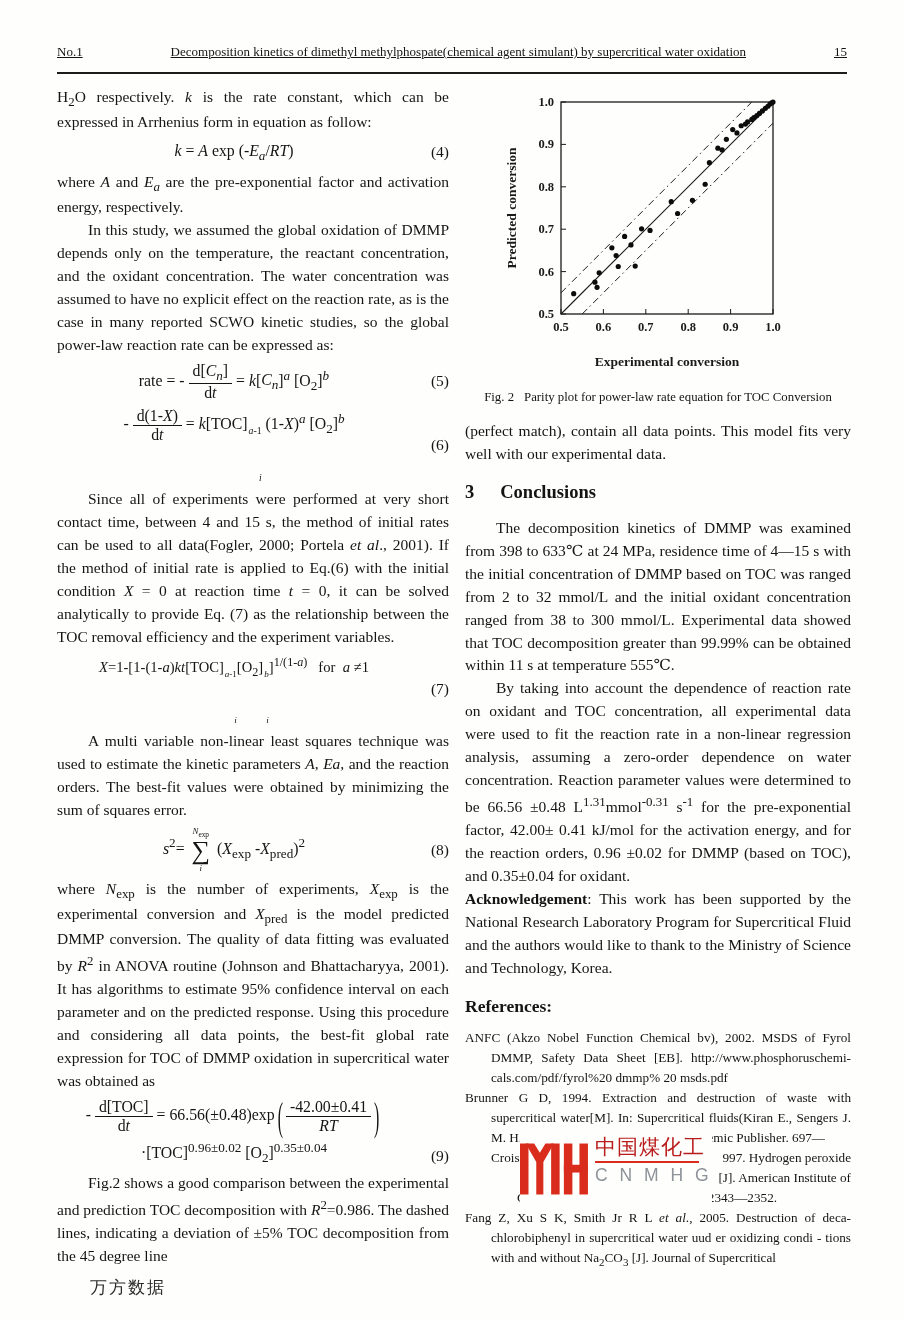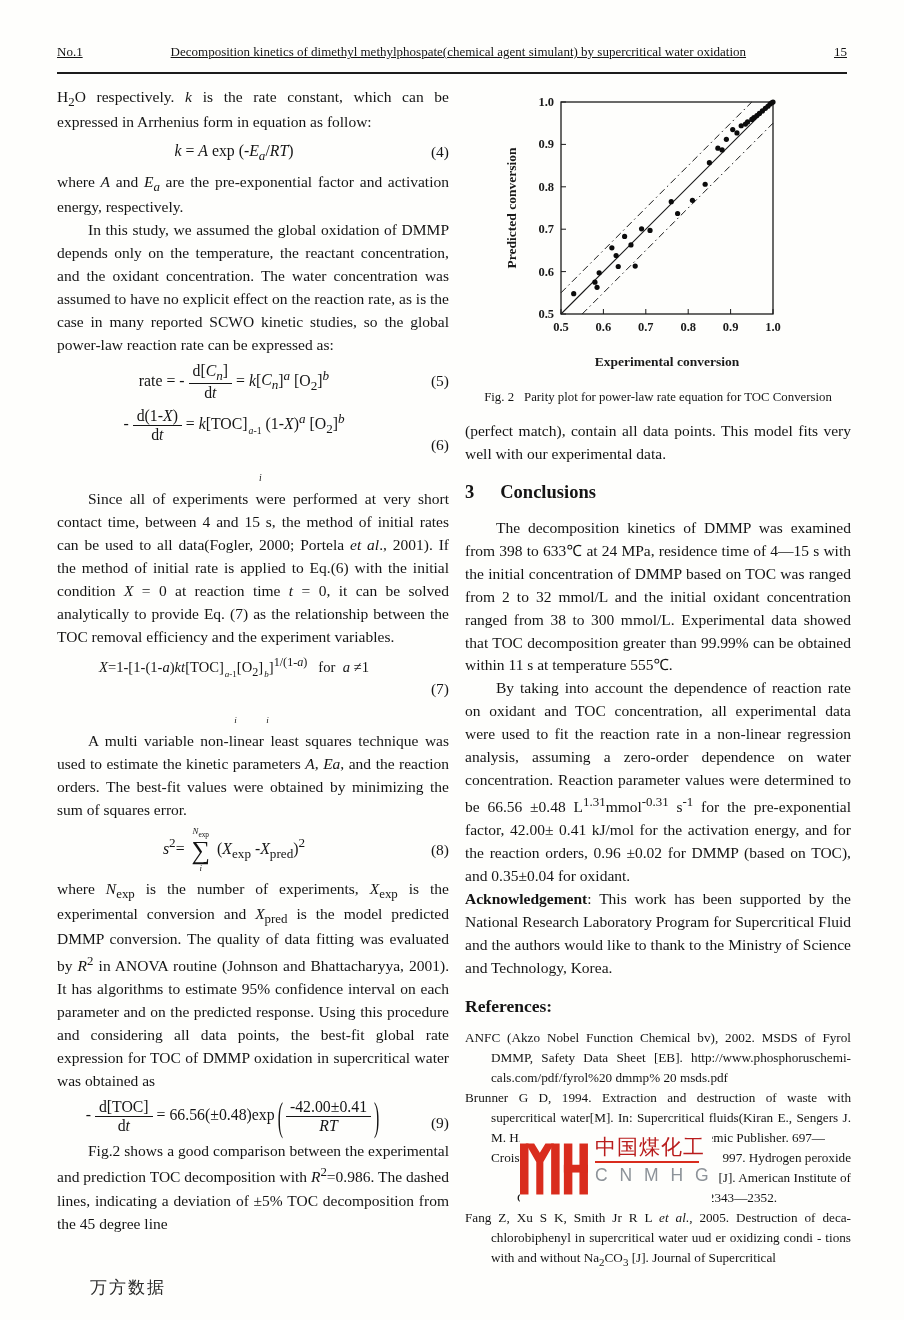--- a/index.html
+++ b/index.html
@@ -24,21 +24,21 @@
     position:absolute;left:57px;top:72px;width:790px;height:2.4px;
     background:#1c1c1c;
   }
   
   #columns{
     position:absolute;left:57px;top:86px;width:794px;
     display:flex;gap:16px;
   }
   .col{width:392px;font-size:15.5px;line-height:1.48;text-align:justify;}
   .col-right{width:386px;}
-  .p{margin:0;font-family:Liberation Serif, serif;}
+  .p{margin:0;}
   .ind{text-indent:2em;}
   
   .eq{display:flex;align-items:center;margin:5px 0;}
   .eqbody{flex:1 1 auto;text-align:center;font-size:15.8px;}
   .eqnum{flex:0 0 38px;text-align:right;}
   .frac{display:inline-block;vertical-align:middle;text-align:center;line-height:1.12;}
   .frac .fnum{display:block;border-bottom:1.3px solid #141414;padding:0 4px;}
   .frac .fden{display:block;padding:0 4px;}
   .ss{display:inline-flex;flex-direction:column;font-size:0.62em;line-height:1.05;vertical-align:-0.55em;margin-left:1px;text-align:right;gap:36px;}
   .ss .t,.ss .b{display:block;}
@@ -141,20 +141,21 @@
               <span class="lb"><i>i</i></span>
             </span> (<i>X</i><sub>exp</sub> -<i>X</i><sub>pred</sub>)<sup>2</sup></span>
         <span class="eqnum">(8)</span>
       </div>
 
       <p class="p">where <i>N</i><sub>exp</sub> is the number of experiments, <i>X</i><sub>exp</sub> is the experimental conversion and <i>X</i><sub>pred</sub> is the model predicted DMMP conversion. The quality of data fitting was evaluated by <i>R</i><sup>2</sup> in ANOVA routine (Johnson and Bhattacharyya, 2001). It has algorithms to estimate 95% confidence interval on each parameter and on the predicted response. Using this procedure and considering all data points, the best-fit global rate expression for TOC of DMMP oxidation in supercritical water was obtained as</p>
 
       <div class="eq">
         <span class="eqbody">
           <span style="display:block;">- <span class="frac"><span class="fnum">d[TOC]</span><span class="fden">d<i>t</i></span></span> = 66.56(±0.48)exp<span class="bigp">(</span><span class="frac"><span class="fnum">-42.00±0.41</span><span class="fden"><i>RT</i></span></span><span class="bigp">)</span></span>
+          <span style="display:block;margin-top:3px;">·[TOC]<sup>0.96±0.02</sup> [O<sub>2</sub>]<sup>0.35±0.04</sup></span>
         </span>
         <span class="eqnum" style="align-self:flex-end;">(9)</span>
       </div>
 
       <p class="p ind">Fig.2 shows a good comparison between the experimental and prediction TOC decomposition with <i>R</i><sup>2</sup>=0.986. The dashed lines, indicating a deviation of ±5% TOC decomposition from the 45 degree line</p>
     </div>
 
     <div class="col col-right">
 
       <div id="figure-block">

